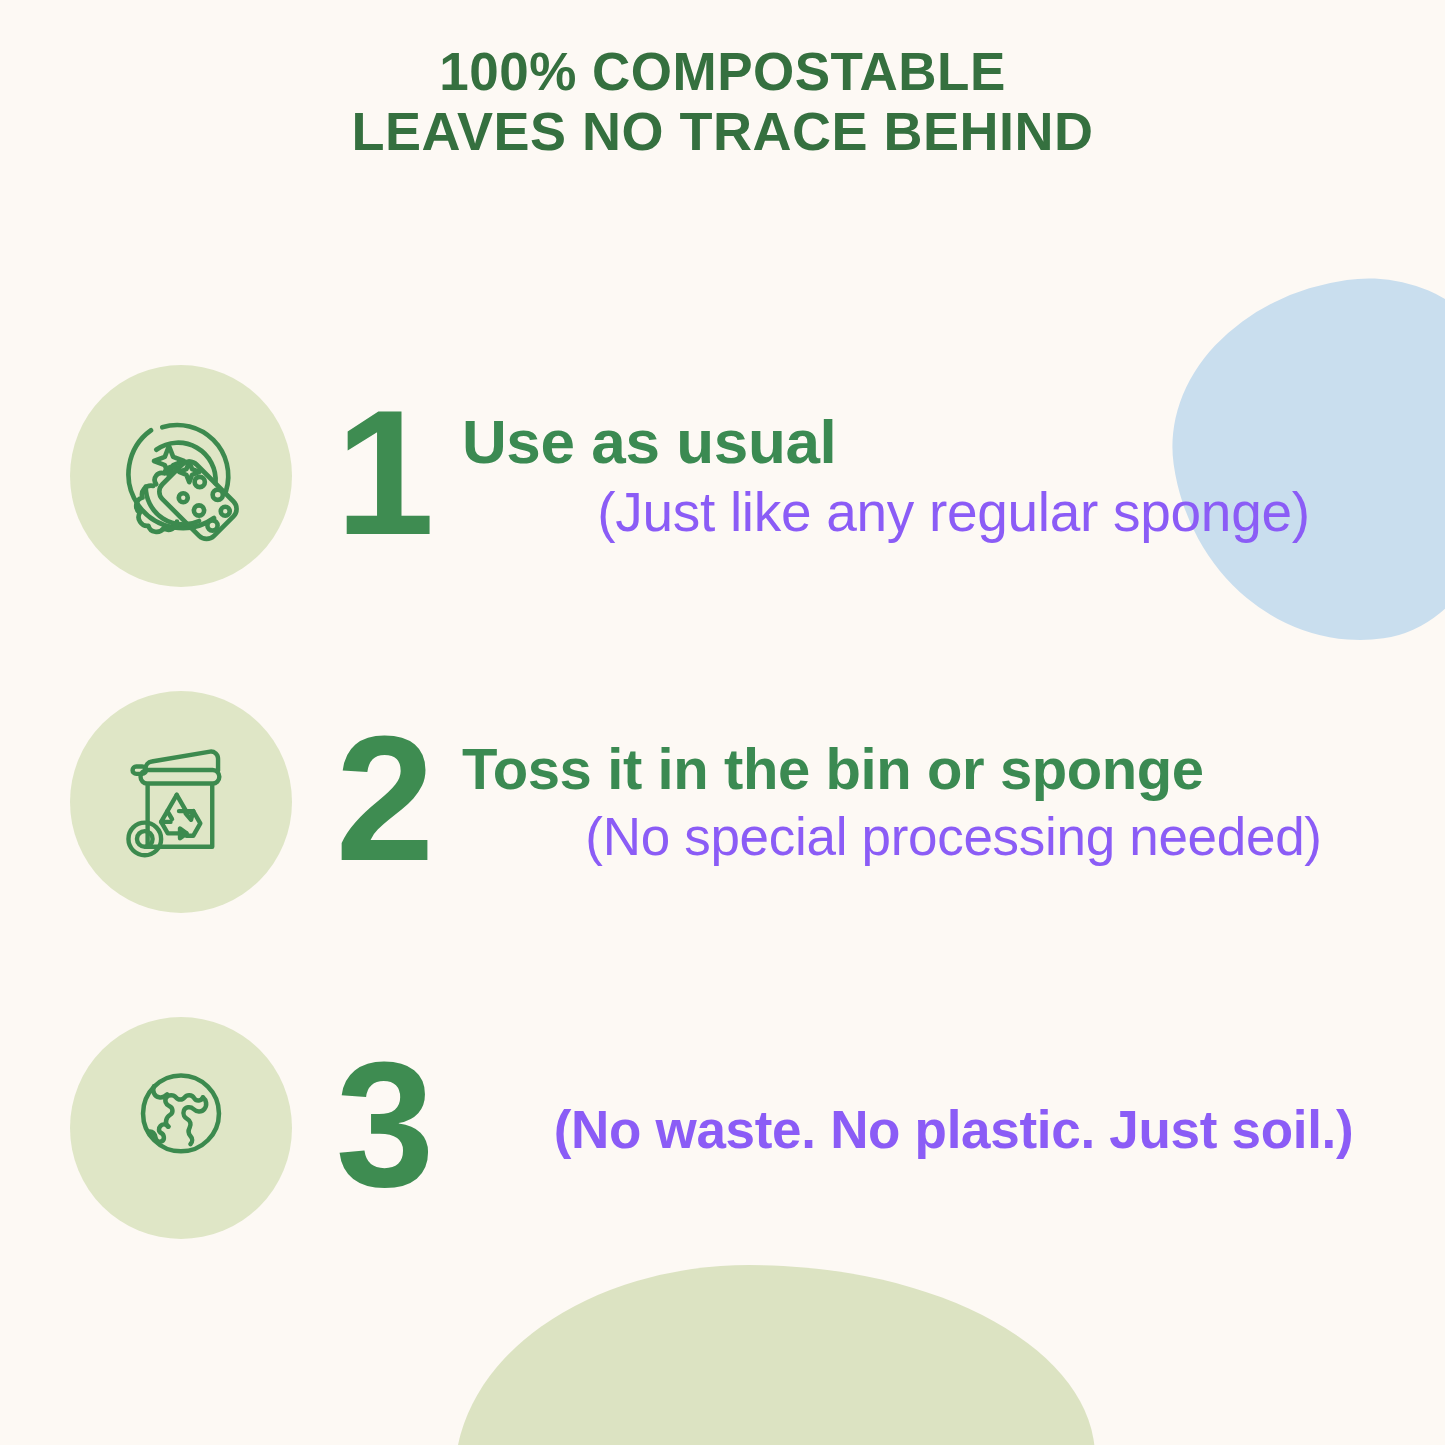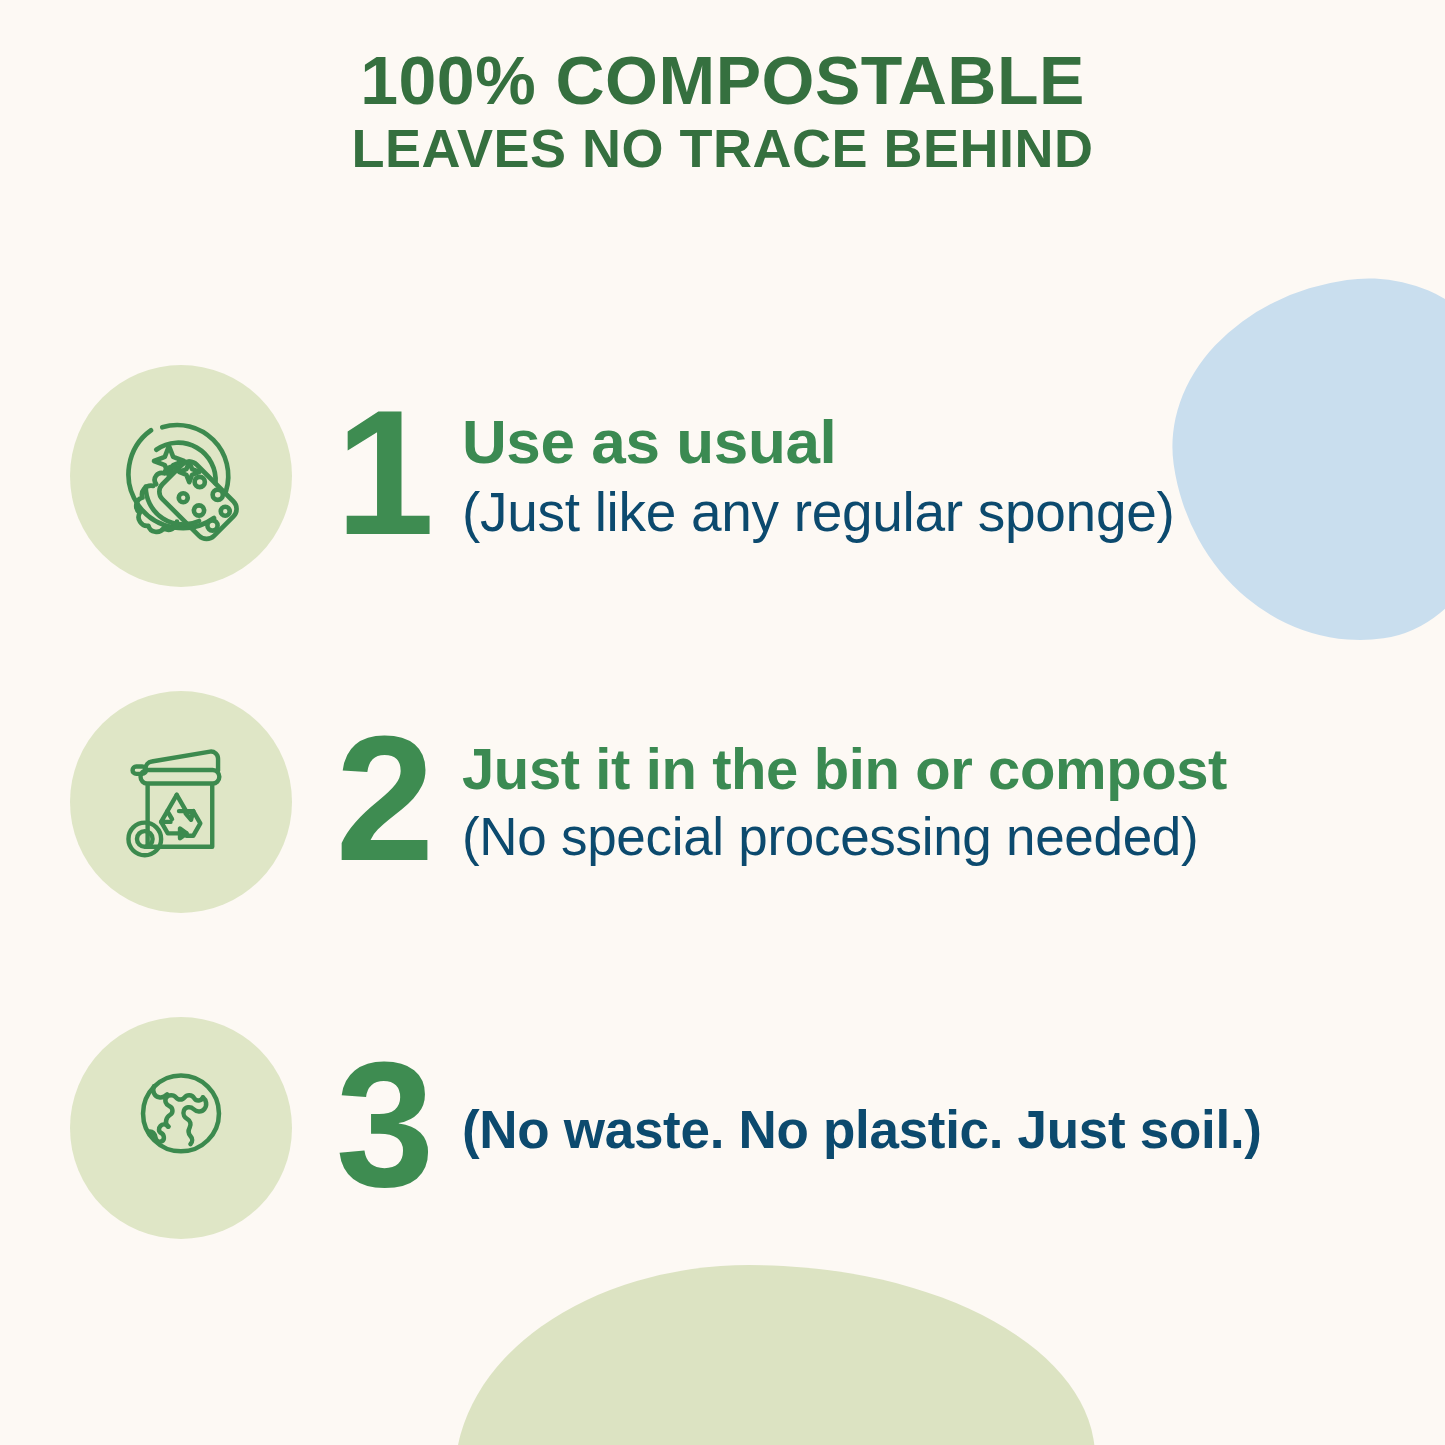--- a/index.html
+++ b/index.html
@@ -43,21 +43,21 @@
   .title-line{
     display:block;
     color:#35703F;
     font-weight:700;
     font-size:83px;
     line-height:1.12;
     letter-spacing:0.5px;
     transform:scaleX(1.0);
     white-space:nowrap;
   }
-  .title-line.l1{font-size:68px;}
+  .title-line.l1{font-size:53px;}
   .title-line.l2{font-size:54px;}
 
   
   .steps{
     position:absolute;
     left:0;top:352px;
     width:1445px;
     z-index:2;
   }
   .step{
@@ -94,27 +94,28 @@
   }
   .head{
     color:#3B8A52;
     font-size:62px;
     font-weight:600;
     line-height:1.12;
     letter-spacing:-0.4px;
     white-space:nowrap;
   }
   .sub{
-    color:#0c4a6e;
+    color:#8b5cf6;
     font-size:55px;
     font-weight:400;
     line-height:1.16;
     letter-spacing:-0.3px;
     margin-top:4px;
     white-space:nowrap;
+    text-align:center;
   }
   .step-2 .head{font-size:58px;}
   .step-2 .sub{font-size:53px;}
   .step-3 .head{font-size:60px;}
   .step-3 .sub{font-size:53px;font-weight:bold;}
   .step-1{margin-bottom:78px;}
   .step-2{margin-bottom:78px;}
 </style>
 </head>
 <body>
@@ -176,21 +177,21 @@
             <path d="M40.4 56.4 l-4.4 7.6 6.6 0"></path>
             <path d="M36 64 l4.7 8.1 h13.2"></path>
             <path d="M53.9 72.1 l-4.6 -3.4 0 6.8z"></path>
             <path d="M58.6 56.4 l5 8.7 -5 8.7 h-4.7"></path>
             <path d="M58.6 56.4 l-5.4 1.5 3.9 4.6z"></path>
           </svg>
         </span>
       </div>
       <div class="num">2</div>
       <div class="texts">
-        <div class="head">Just it in the bin or compost</div>
+        <div class="head">Toss it in the bin or sponge</div>
         <div class="sub">(No special processing needed)</div>
       </div>
     </div>
 
     <div class="step step-3">
       <div class="badge">
         <span>
           <svg width="146" height="146" viewBox="0 0 100 100" fill="none" stroke="#3C8A4E" stroke-width="3.1" stroke-linecap="round" stroke-linejoin="round">
             <circle cx="50" cy="40" r="26"></circle>
             <path d="M31.5 21.5 c-1.5 3.5 0.5 7 3.5 7.5 2 0.4 4 -0.5 5.5 -2"></path>

